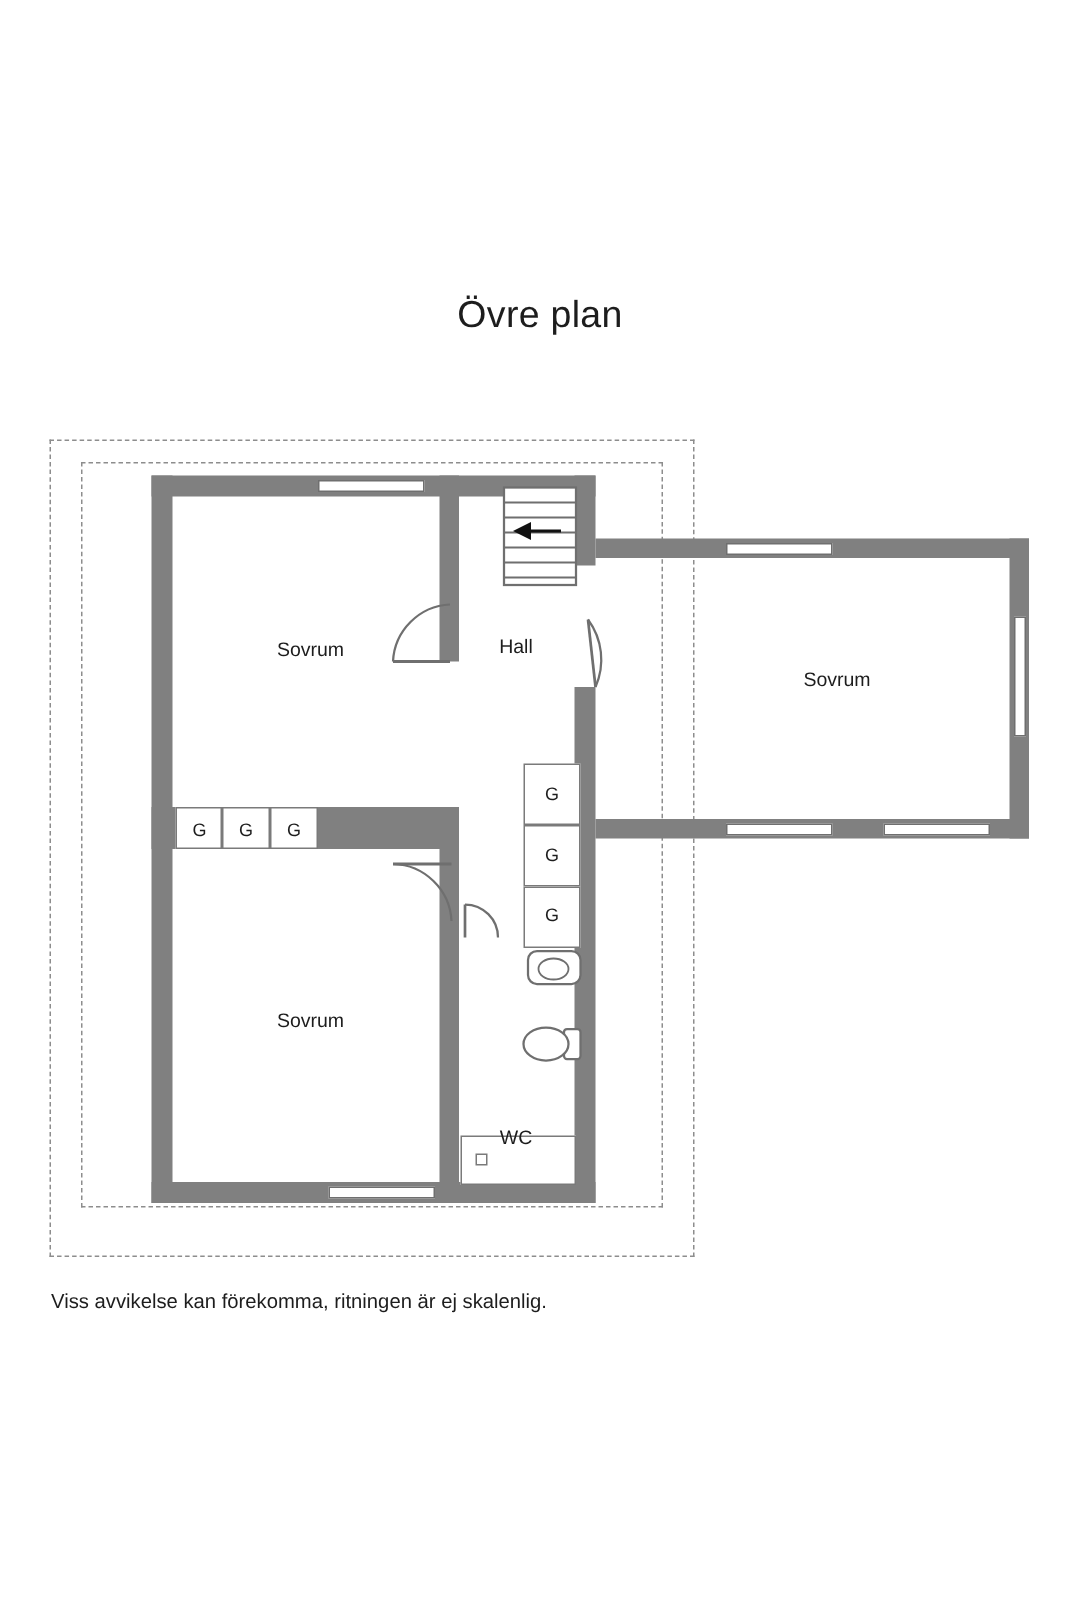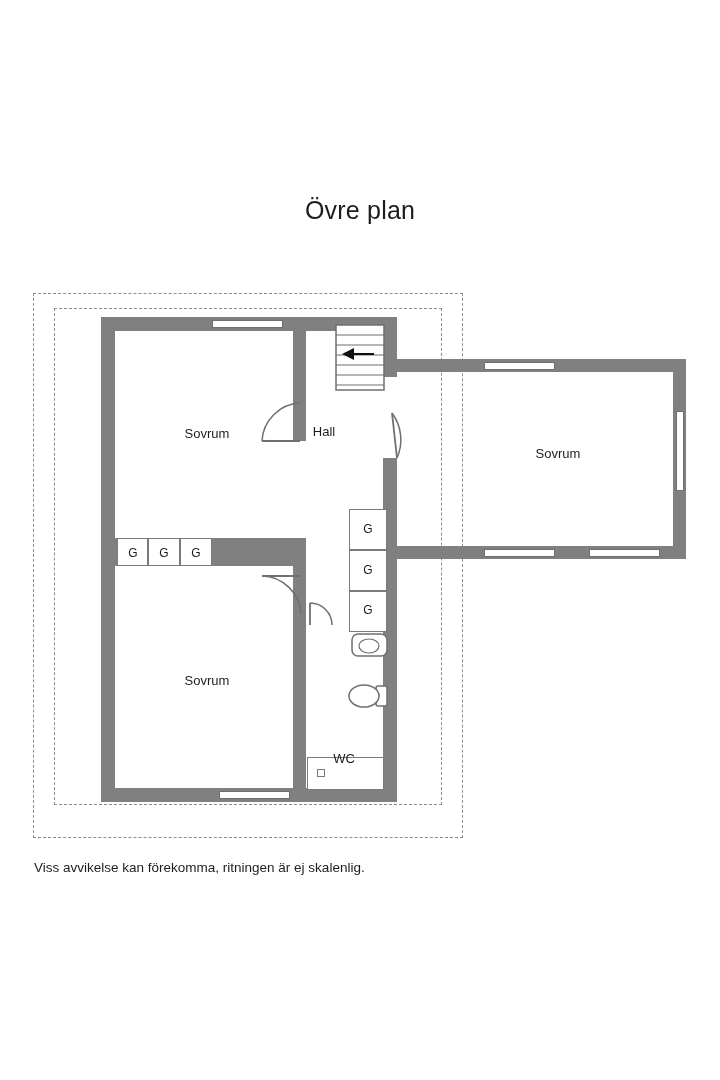--- a/index.html
+++ b/index.html
@@ -171,21 +171,21 @@
     <line x1="310" y1="565" x2="310" y2="587" stroke="#6f6f6f" stroke-width="1.8"></line>
 
     <rect x="352" y="596" width="35" height="22" rx="6" fill="#ffffff" stroke="#6f6f6f" stroke-width="1.5"></rect>
     <ellipse cx="369" cy="608" rx="10" ry="7" fill="#ffffff" stroke="#6f6f6f" stroke-width="1.2"></ellipse>
 
     <rect x="376" y="648" width="11" height="20" rx="2" fill="#ffffff" stroke="#6f6f6f" stroke-width="1.5"></rect>
     <ellipse cx="364" cy="658" rx="15" ry="11" fill="#ffffff" stroke="#6f6f6f" stroke-width="1.5"></ellipse>
   </svg>
 
   <div class="room-label" style="left:207px; top:395px;">Sovrum</div>
-  <div class="room-label" style="left:324px; top:393px;">Hall</div>
+  <div class="room-label" style="left:344px; top:393px;">Hall</div>
   <div class="room-label" style="left:558px; top:415px;">Sovrum</div>
   <div class="room-label" style="left:207px; top:642px;">Sovrum</div>
   <div class="room-label" style="left:344px; top:720px;">WC</div>
 
   <div class="g-label" style="left:133px; top:515px;">G</div>
   <div class="g-label" style="left:164px; top:515px;">G</div>
   <div class="g-label" style="left:196px; top:515px;">G</div>
   <div class="g-label" style="left:368px; top:491px;">G</div>
   <div class="g-label" style="left:368px; top:532px;">G</div>
   <div class="g-label" style="left:368px; top:572px;">G</div>

